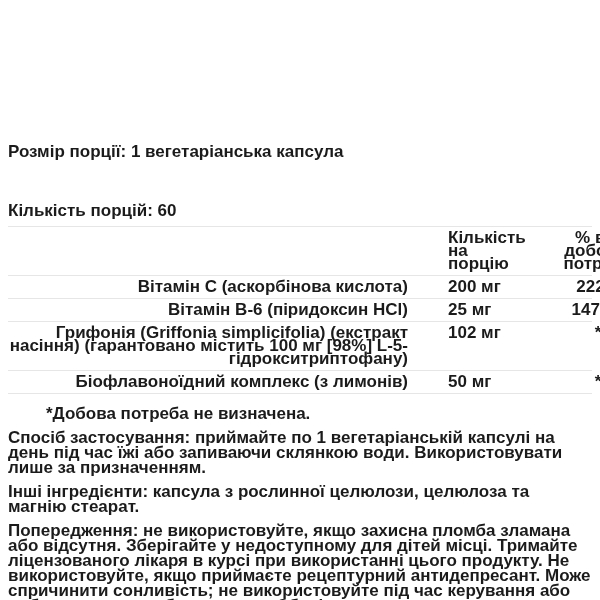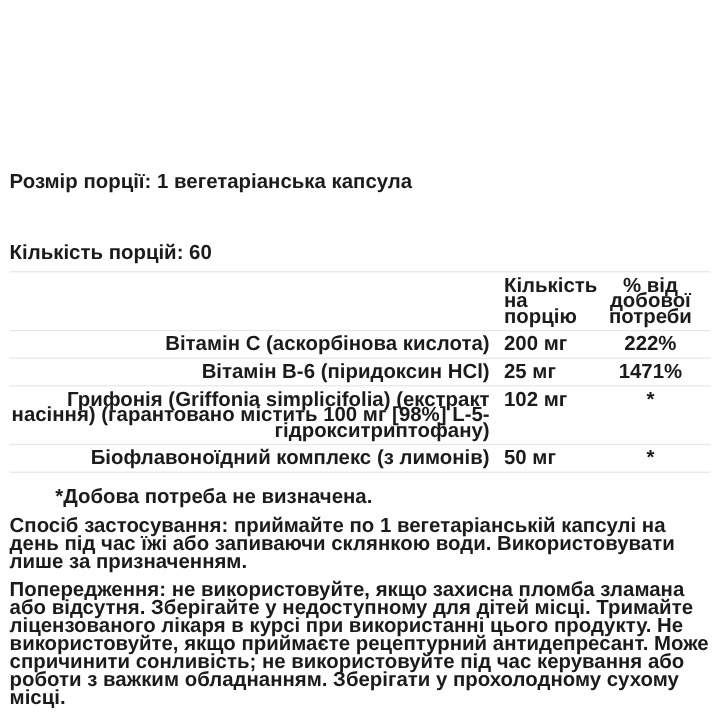--- a/index.html
+++ b/index.html
@@ -27,20 +27,21 @@
   p { margin: 0; }
   .serving-line { margin-bottom: 9px; }
   .servings-line { margin-bottom: 8px; margin-top: 44px; }
 
   .facts-table { border-bottom: 1px solid #e6e6e6; }
   .facts-row {
     display: flex;
     border-top: 1px solid #e6e6e6;
     padding: 4px 0 5px;
     line-height: 13px;
+    gap: 28px;
   }
   .facts-row .col-name {
     width: 412px;
     padding-right: 12px;
     box-sizing: border-box;
     flex: none;
     text-align: right;
   }
   .facts-row .col-amount { width: 80px; flex: none; }
   .facts-row .col-dv { width: 84px; flex: none; text-align: center; }
@@ -89,16 +90,17 @@
       <div class="col-amount">50 мг</div>
       <div class="col-dv">*</div>
     </div>
 
   </div>
 
   <p class="footnote">*Добова потреба не визначена.</p>
 
   <p class="para">Спосіб застосування: приймайте по 1 вегетаріанській капсулі на день під час їжі або запиваючи склянкою води. Використовувати лише за призначенням.</p>
 
+  <p class="para">Інші інгредієнти: капсула з рослинної целюлози, целюлоза та магнію стеарат.</p>
 
   <p class="para">Попередження: не використовуйте, якщо захисна пломба зламана або відсутня.  Зберігайте у недоступному для дітей місці. Тримайте ліцензованого лікаря в курсі при використанні цього продукту.  Не використовуйте, якщо приймаєте рецептурний антидепресант. Може спричинити сонливість; не використовуйте під час керування або роботи з важким обладнанням. Зберігати у прохолодному сухому місці.</p>
 
 </div>
 
 </body></html>

